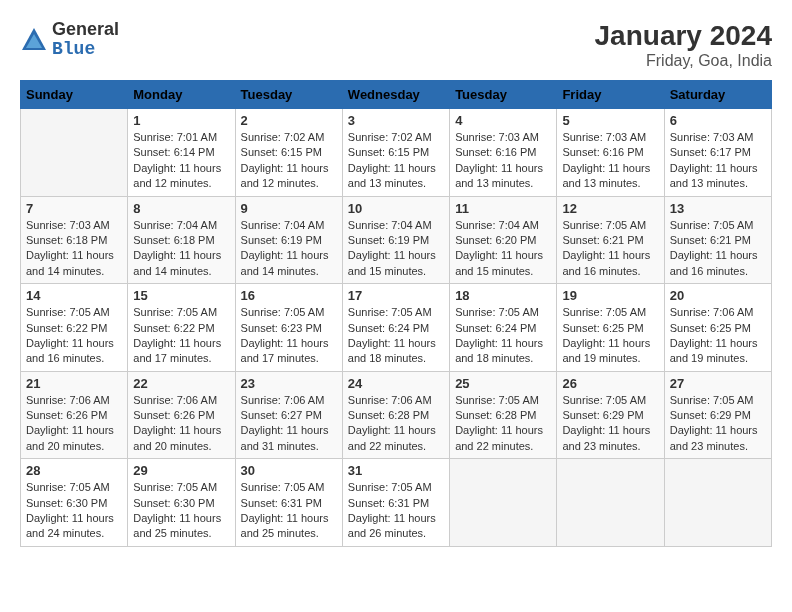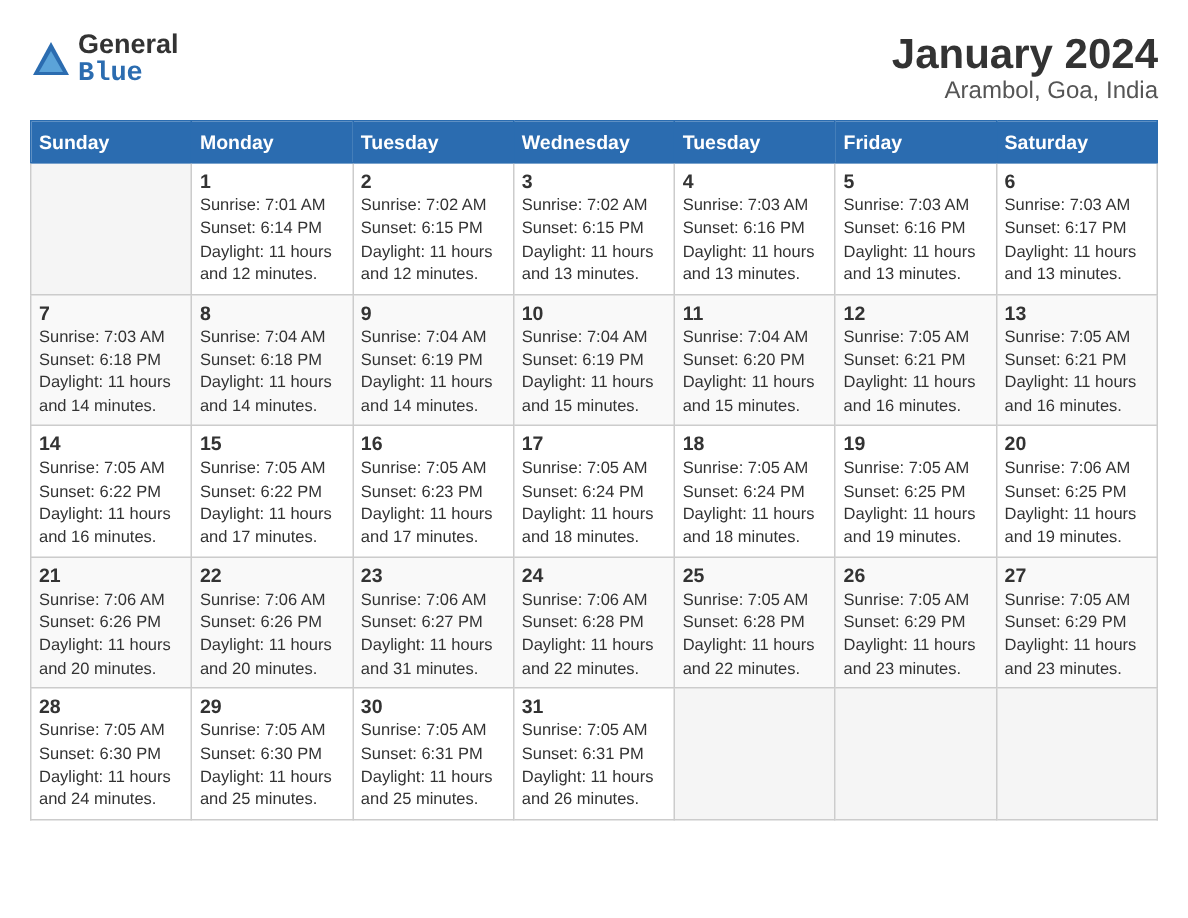--- a/index.html
+++ b/index.html
@@ -53,21 +53,21 @@
       font-size: 16px;
       color: #555;
     }
     table {
       width: 100%;
       border-collapse: collapse;
       font-size: 11px;
     }
     thead tr th {
       background-color: #2b6cb0;
-      color: #ffffff;
+      color: #000000;
       text-align: left;
       padding: 6px 5px;
       font-size: 13px;
       font-weight: bold;
       border: 1px solid #2b6cb0;
     }
     tbody tr td {
       border: 1px solid #ccc;
       vertical-align: top;
       padding: 4px 5px;
@@ -102,21 +102,21 @@
       <polygon points="14,2 26,24 2,24" fill="#2b6cb0"></polygon>
       <polygon points="14,8 22,22 6,22" fill="#5ba3d9"></polygon>
     </svg>
     <div class="logo-text">
       <span class="logo-general">General</span>
       <span class="logo-blue">Blue</span>
     </div>
   </div>
   <div class="title-block">
     <div class="month-title">January 2024</div>
-    <div class="location">Arambol, Goa, India</div>
+    <div class="location">Friday, Goa, India</div>
   </div>
 </div>
 
 <table>
   <thead>
     <tr>
     <th>Sunday</th>
         <th>Monday</th>
         <th>Tuesday</th>
         <th>Wednesday</th>

